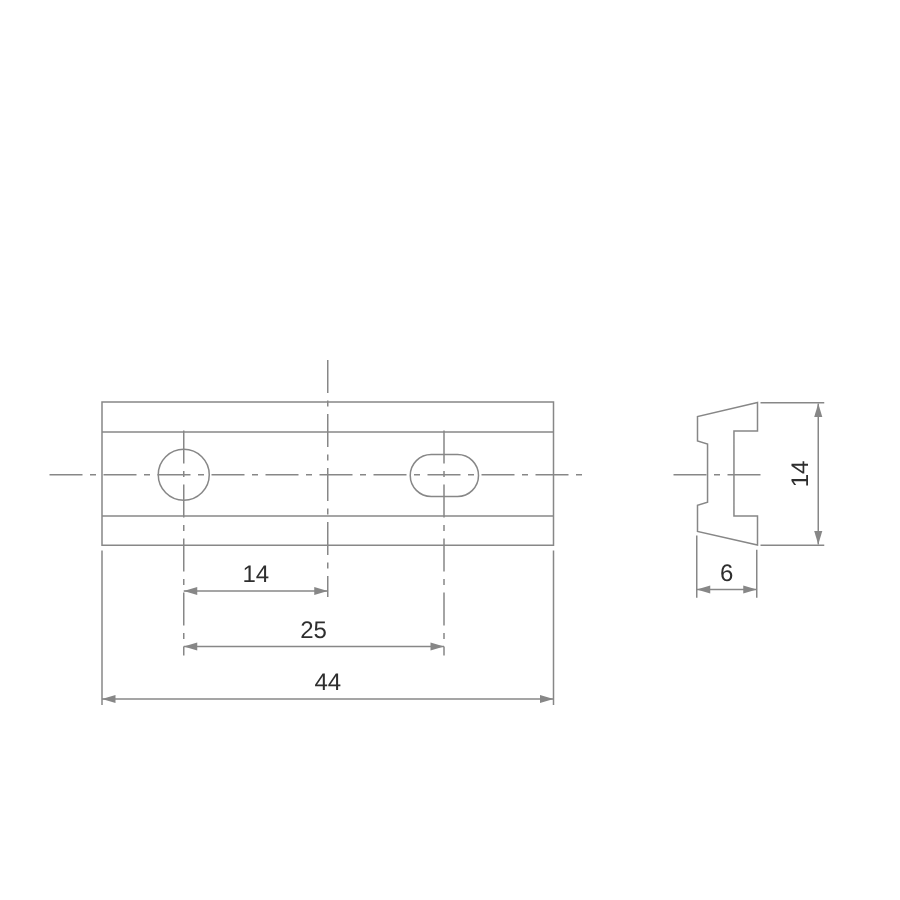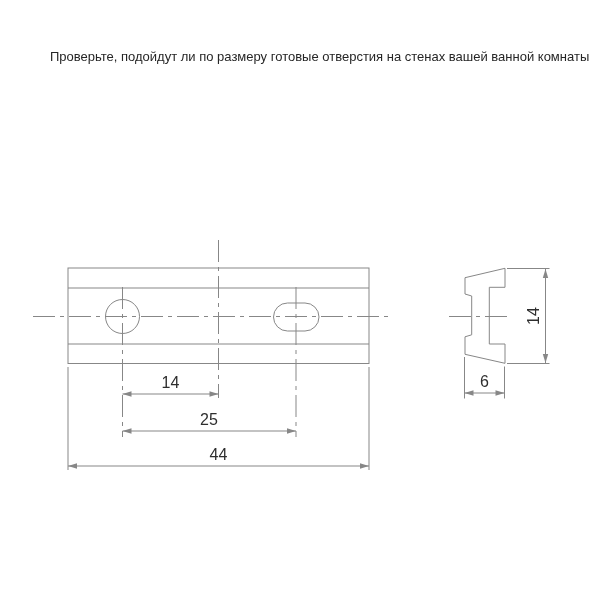--- a/index.html
+++ b/index.html
@@ -55,21 +55,21 @@
     stroke: none;
   }
 </style>
 </head>
 <body>
 
 <div class="page">
 
   <div class="header">
     <div class="description">
-      <span>Проверьте, подойдут ли по размеру готовые отверстия на стенах вашей ванной комнаты</span><br>
+      <br>
     </div>
   </div>
 
   <svg class="drawing" viewBox="0 0 600 600" xmlns="http://www.w3.org/2000/svg">
 
     <g>
 
       <rect class="thin" x="68" y="268" width="301" height="95.5"></rect>
 
       <line class="thin" x1="68" y1="288" x2="369" y2="288"></line>

